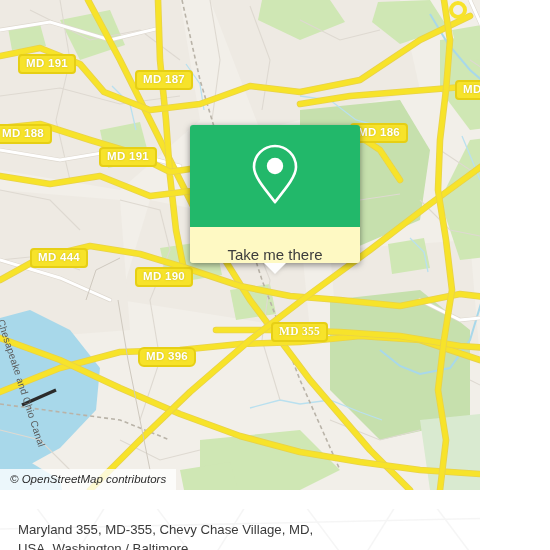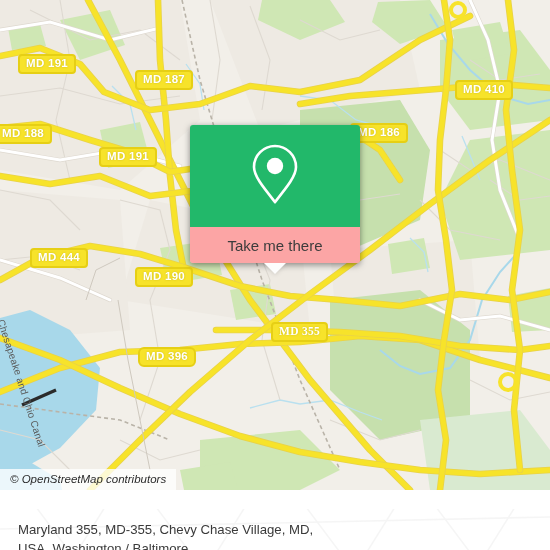--- a/index.html
+++ b/index.html
@@ -4,21 +4,21 @@
 <style>
   * { box-sizing: border-box; margin: 0; padding: 0; }
   html, body {
     width: 550px; height: 550px;
     font-family: "Liberation Sans", sans-serif;
     background: #ffffff;
     overflow: hidden;
   }
   #app {
     position: relative;
-    width: 550px; height: 550px;
+    width: 480px; height: 550px;
     overflow: hidden;
     padding-left: 38px;
   }
 
   
   #map {
     position: absolute;
     left: 0; top: 0;
     width: 550px; height: 490px;
     background: #f2efe9;
@@ -66,24 +66,24 @@
   #popup-head {
     height: 102px;
     background: #22b86a;
     border-radius: 3px 3px 0 0;
     display: flex;
     align-items: center;
     justify-content: center;
   }
   #popup-foot {
     height: 36px;
-    background: #fca5a5;
+    background: #fef9c3;
     border-radius: 0 0 3px 3px;
     display: flex;
-    align-items: center;
+    align-items: flex-end;
     justify-content: center;
     color: #3c3c3c;
     font-size: 15px;
     position: relative;
   }
   #popup-tail {
     position: absolute;
     left: 50%;
     top: 100%;
     margin-left: -11px;

